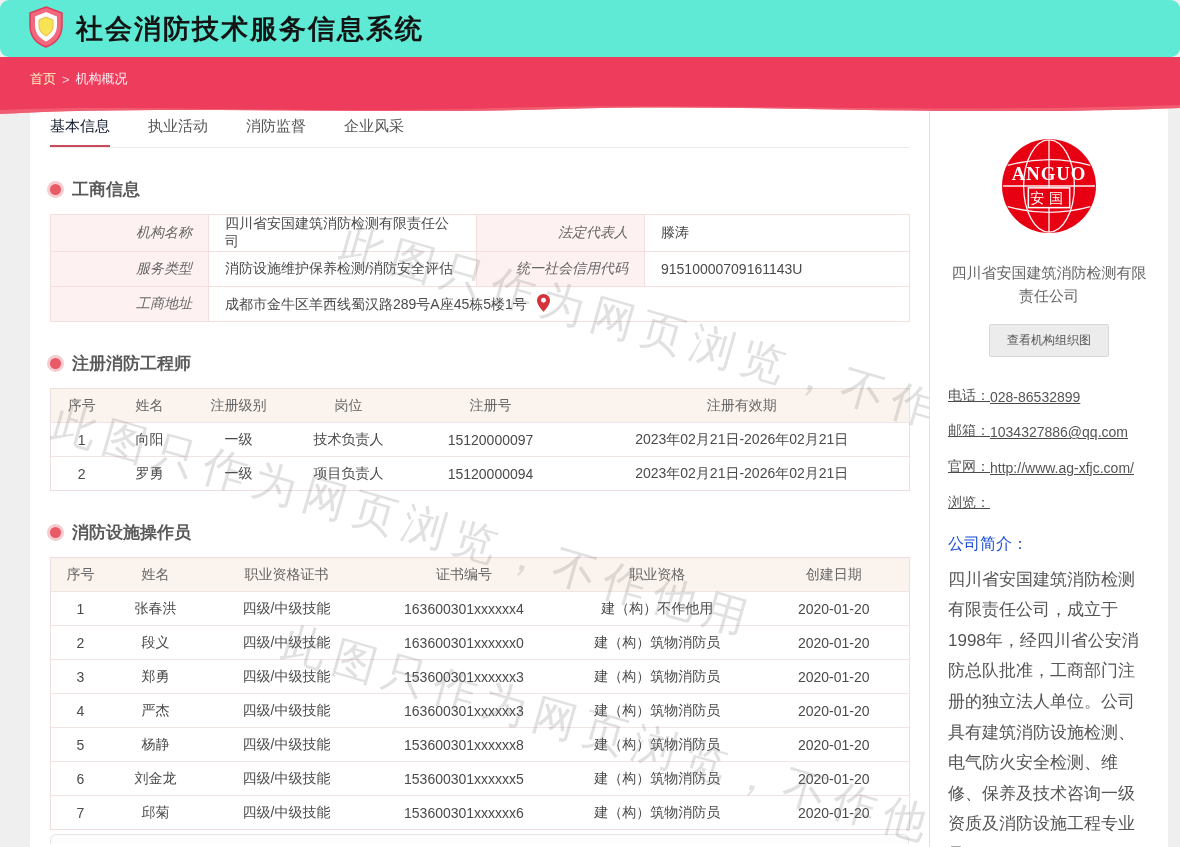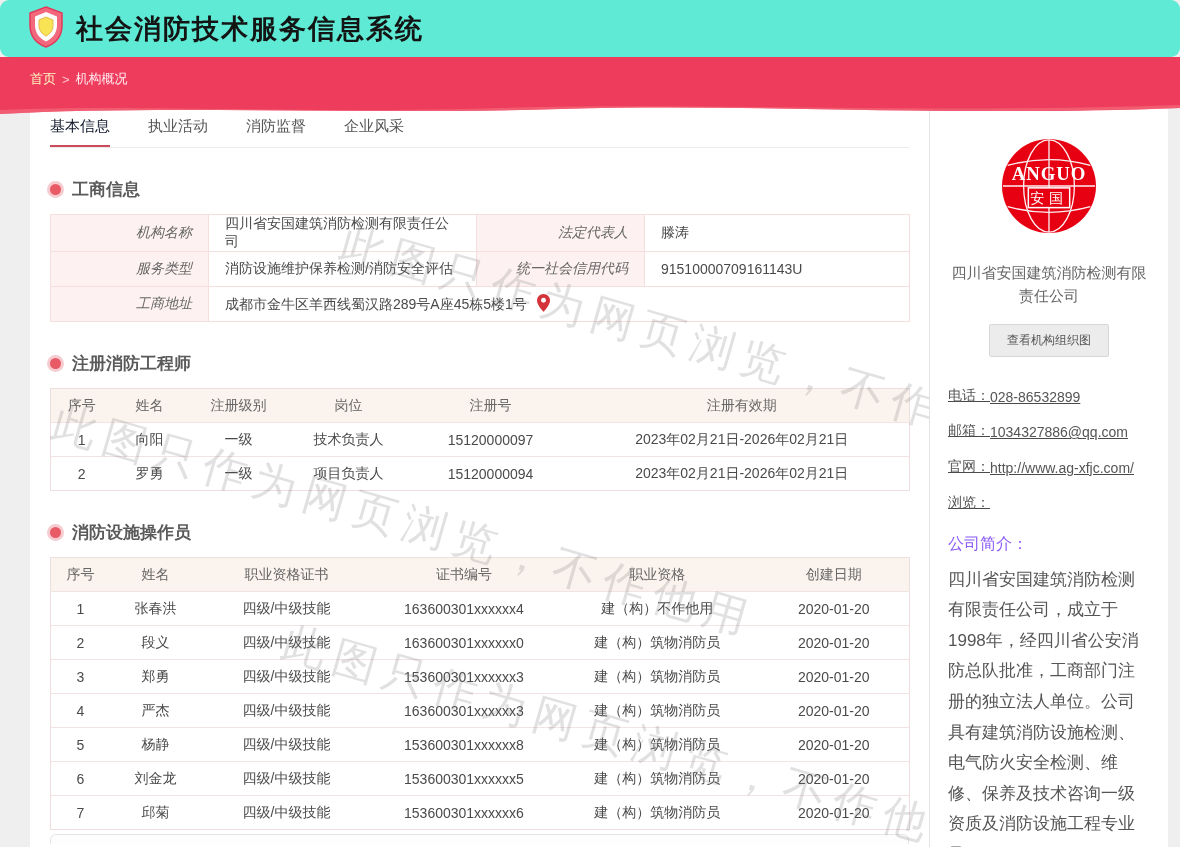--- a/index.html
+++ b/index.html
@@ -99,21 +99,21 @@
   }
   .org-btn {
     display:block; margin:16px auto 0; background:#ececec; border:1px solid #d8d8d8;
     color:#555; font-size:12px; padding:7px 17px; border-radius:2px; cursor:pointer;
     font-family:"Liberation Sans", sans-serif;
   }
   .contacts { margin-top:30px;text-decoration:underline; }
   .contact-row { display:flex; margin-bottom:14px; font-size:14px; color:#555; }
   .c-label { flex:none; }
   .c-value { word-break:break-all; line-height:1.55; }
-  .intro-title { margin-top:22px; font-size:16px; color:#8b5cf6; }
+  .intro-title { margin-top:22px; font-size:16px; color:#1d4ed8; }
   .intro-text { margin-top:10px; font-size:17px; line-height:1.8; color:#555; }
   .expand-link { color:#3d8cd7; font-size:14px; cursor:pointer; }
 </style>
 </head>
 <body>
 
 <div class="site-header">
   <span>
     <svg width="36" height="42" viewBox="0 0 36 42">
       <path d="M18 1 L34 7 V19 C34 30 27.5 37.5 18 41 C8.5 37.5 2 30 2 19 V7 Z" fill="#f2697e" stroke="#e23a5a" stroke-width="1.5"></path>

